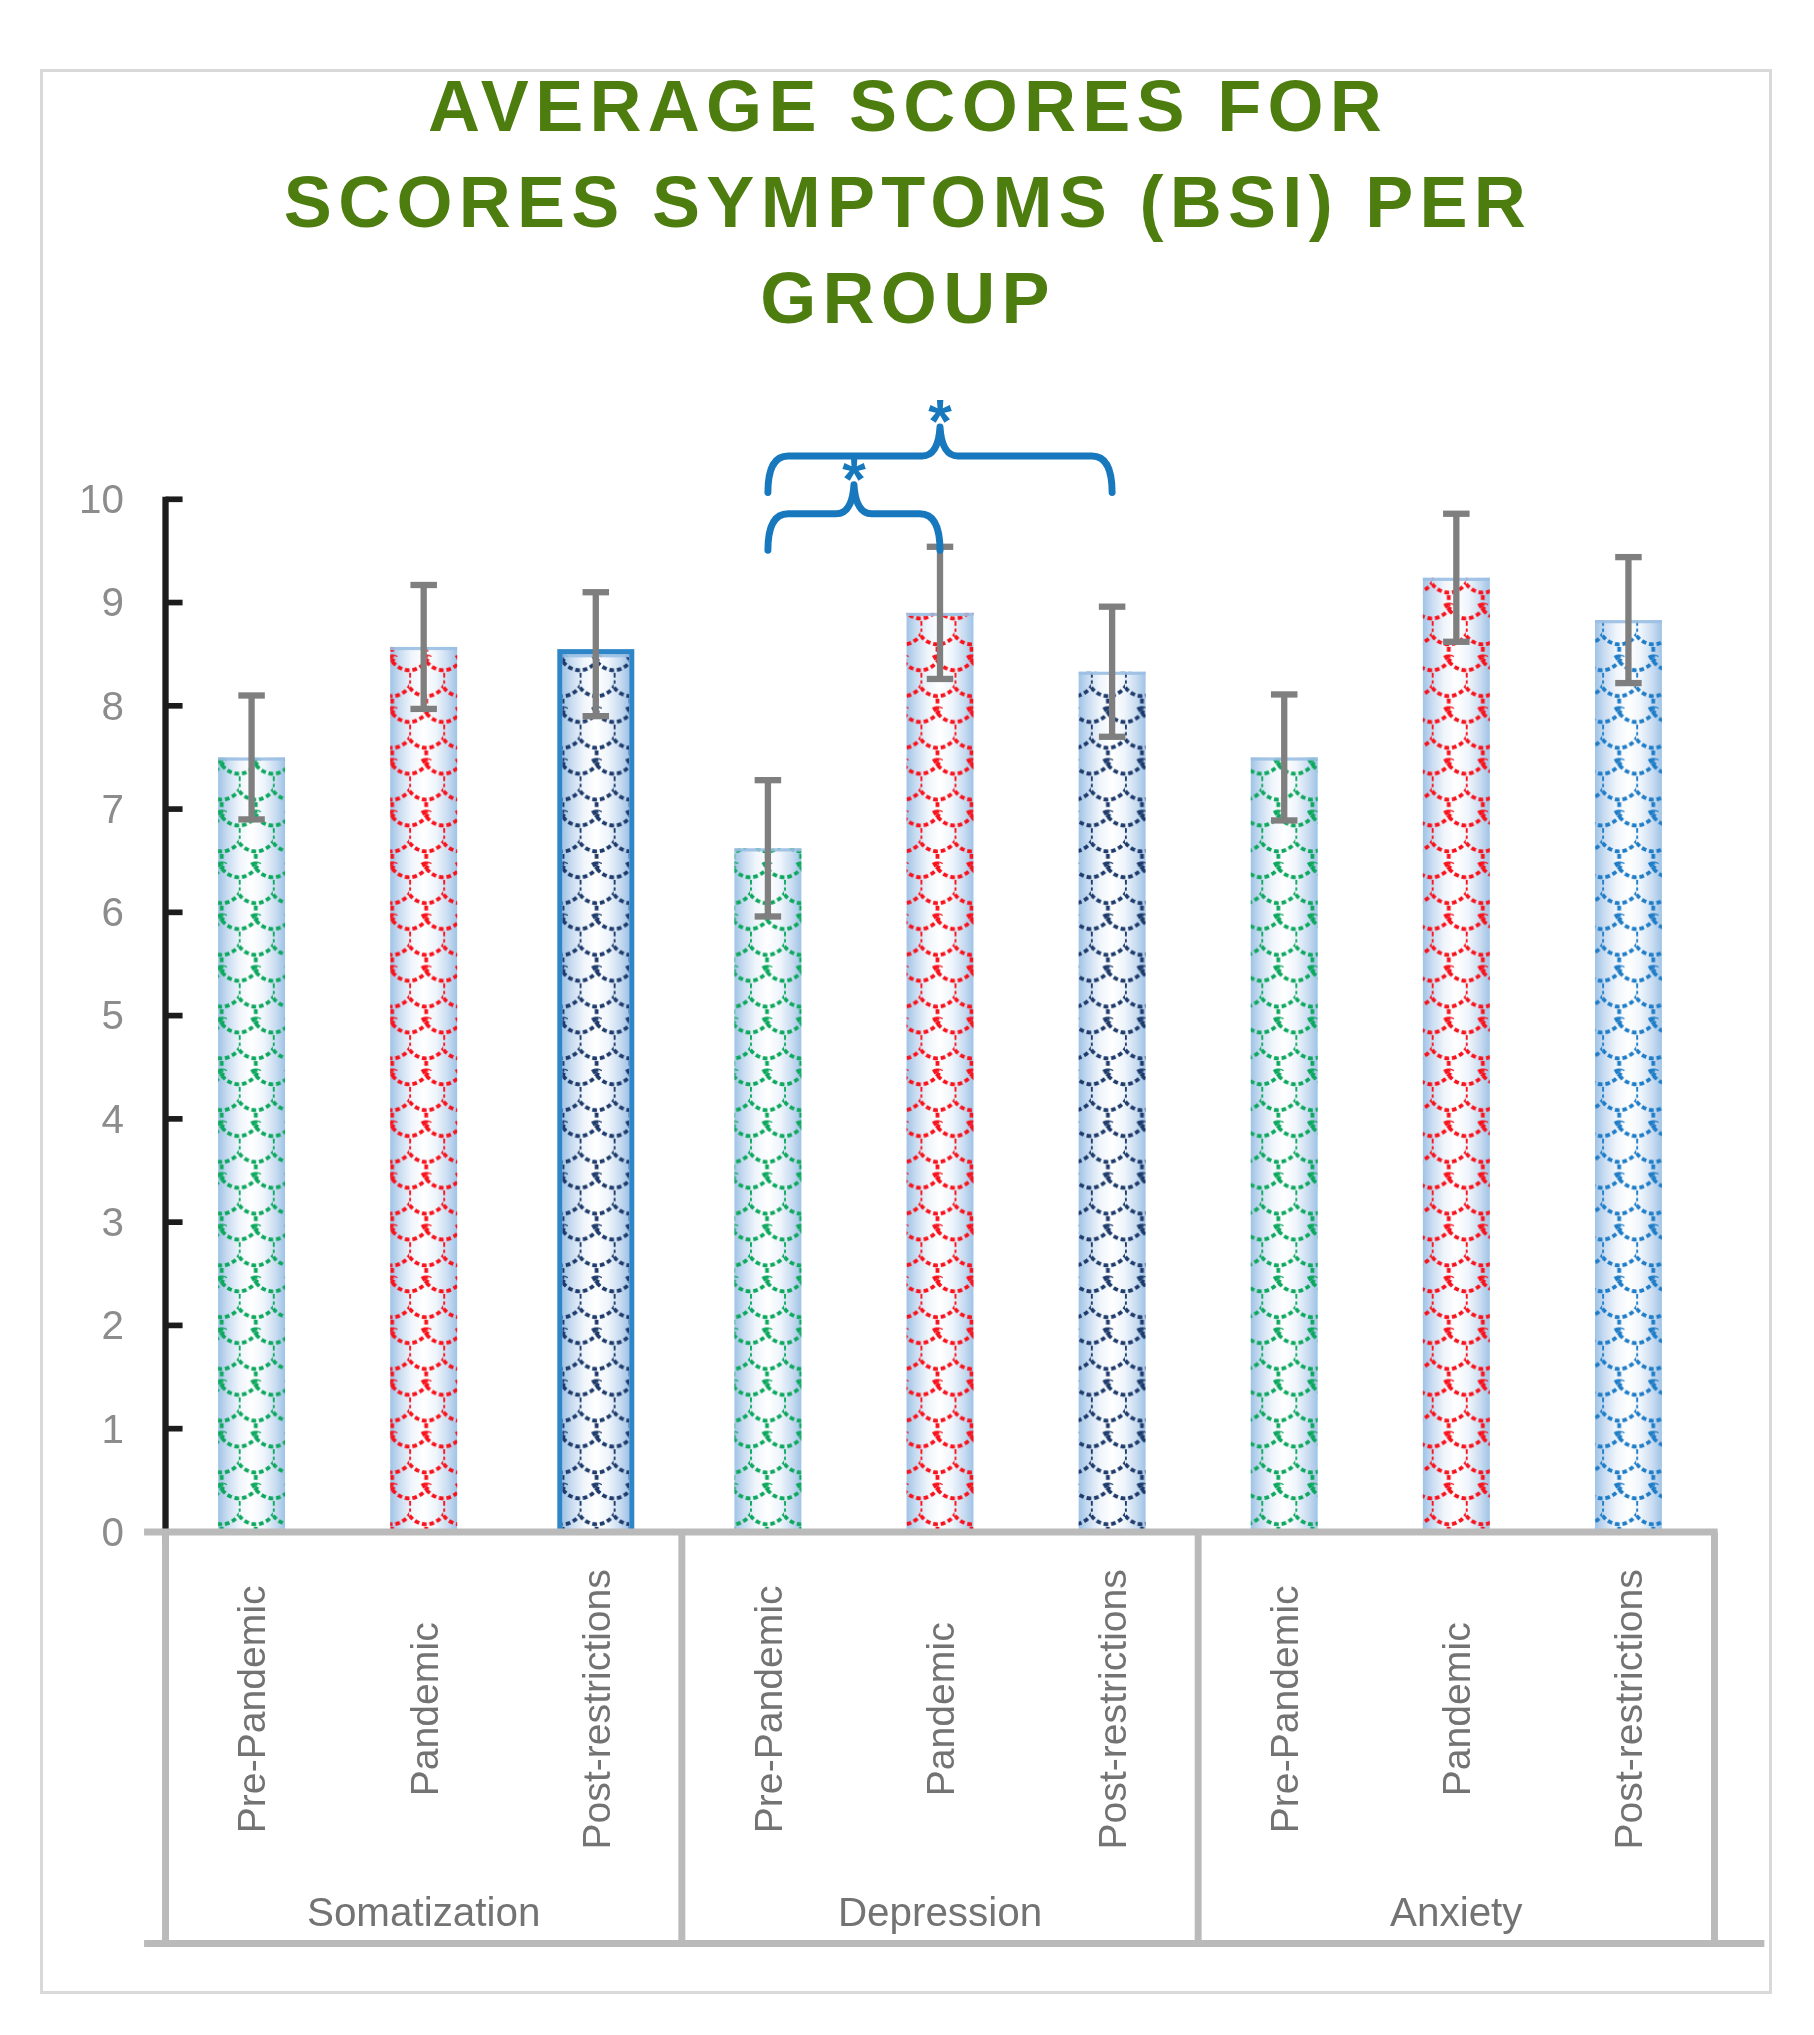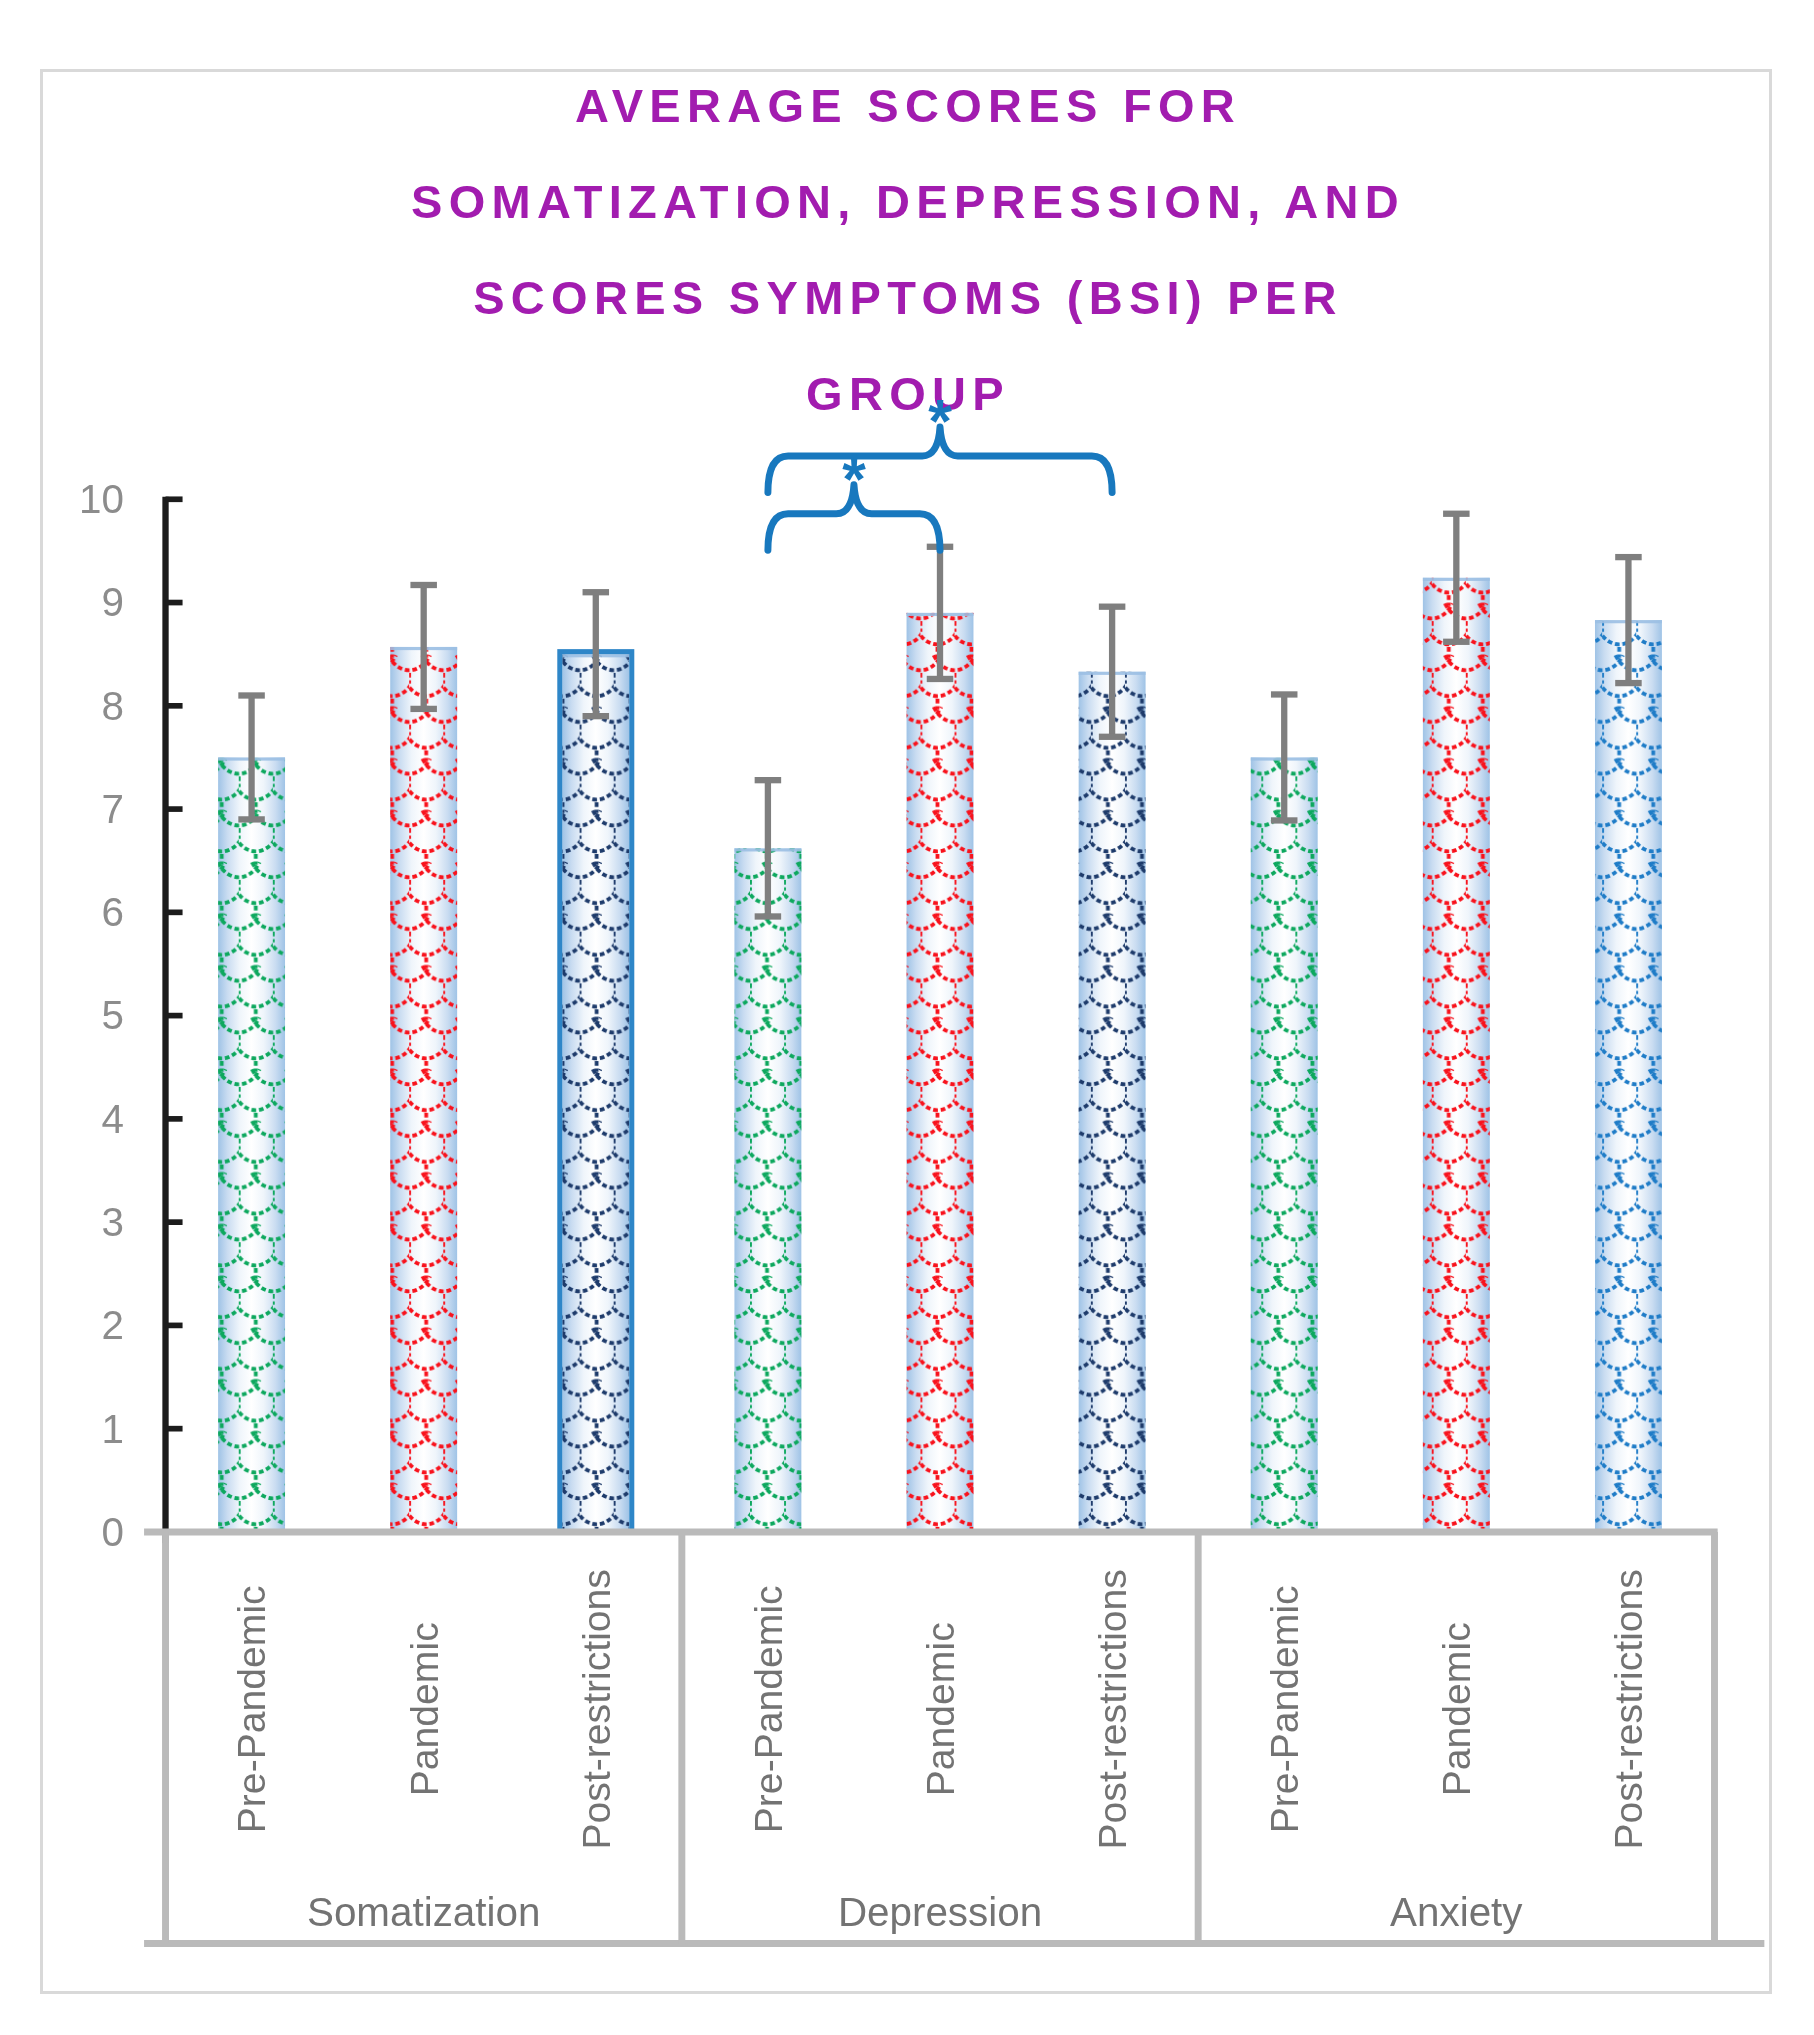--- a/index.html
+++ b/index.html
@@ -2,33 +2,32 @@
 <html style="font-size:10px"><head>
 <meta charset="utf-8">
 <style>
   html,body{margin:0;padding:0;background:#ffffff;}
   body{width:1815px;height:2035px;position:relative;overflow:hidden;
        font-family:"Liberation Sans", sans-serif;}
   #figure{position:absolute;left:0;top:0;width:1815px;height:2035px;background:#ffffff;}
   #figure-border{position:absolute;left:40px;top:69px;width:1732px;height:1925px;
        border:3.2px solid #D9D9D9;box-sizing:border-box;background:#ffffff;}
   #chart-title{position:absolute;left:51px;top:58px;width:1714px;text-align:center;
-       color:#a21caf;font-weight:bold;font-size:47px;line-height:96px;letter-spacing:6.3px;}
+       color:#4d7c0f;font-weight:bold;font-size:72px;line-height:96px;letter-spacing:6.3px;}
   #chart-title .tline{white-space:nowrap;}
   #chart-svg{position:absolute;left:0;top:0;}
 </style>
 </head>
 <body>
 
 <div id="figure">
   <div id="figure-border"></div>
 
   <div id="chart-title">
     <div class="tline">AVERAGE SCORES FOR</div>
-    <div class="tline">SOMATIZATION, DEPRESSION, AND</div>
     <div class="tline">SCORES SYMPTOMS (BSI) PER</div>
     <div class="tline">GROUP</div>
   </div>
 
   <svg id="chart-svg" width="1815" height="2035" viewBox="0 0 2875 3224" xmlns="http://www.w3.org/2000/svg">
       <defs>
         <linearGradient id="cyl" x1="0" y1="0" x2="1" y2="0">
           <stop offset="0%" stop-color="#9FC3E6"></stop>
           <stop offset="14%" stop-color="#C9DCF1"></stop>
           <stop offset="32%" stop-color="#EFF5FB"></stop>

